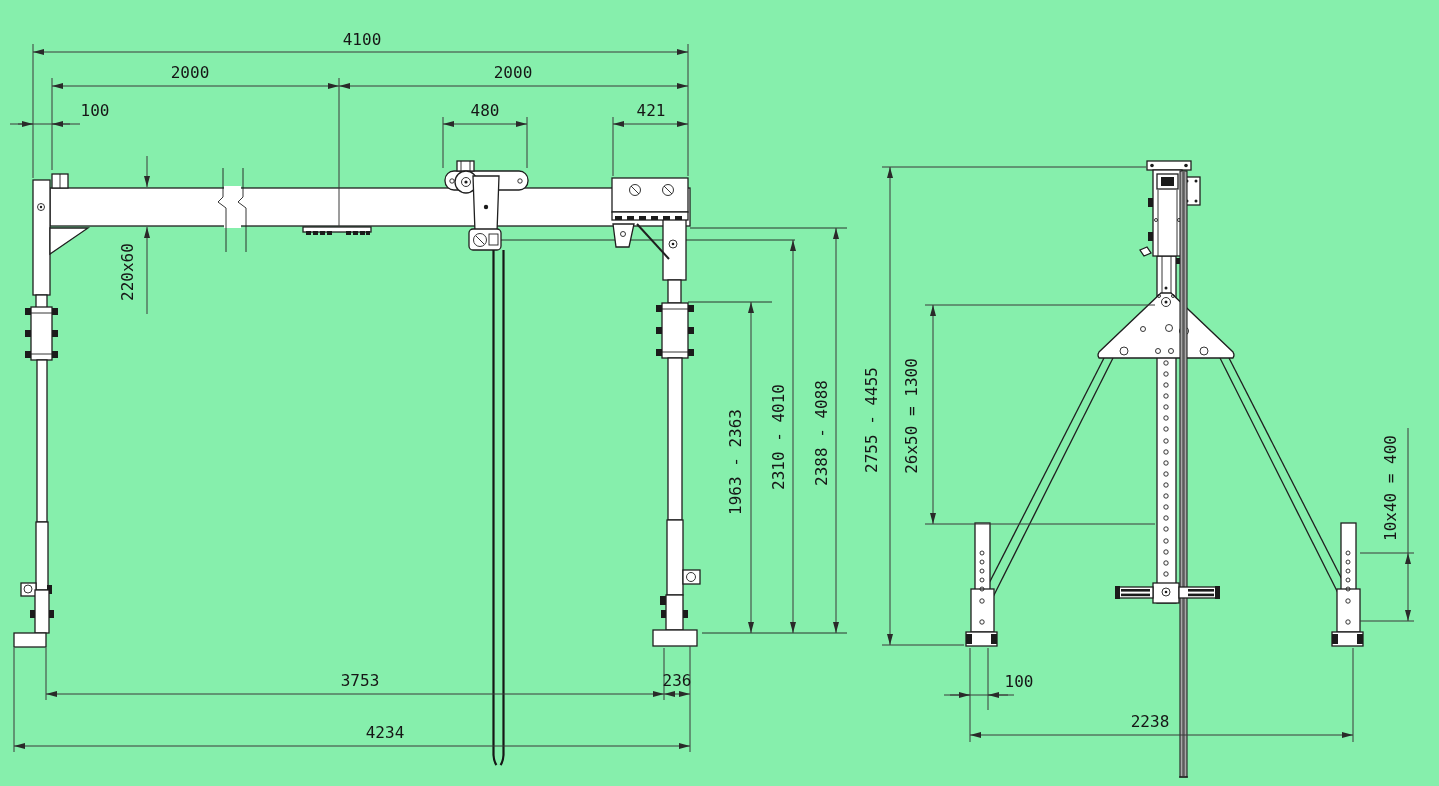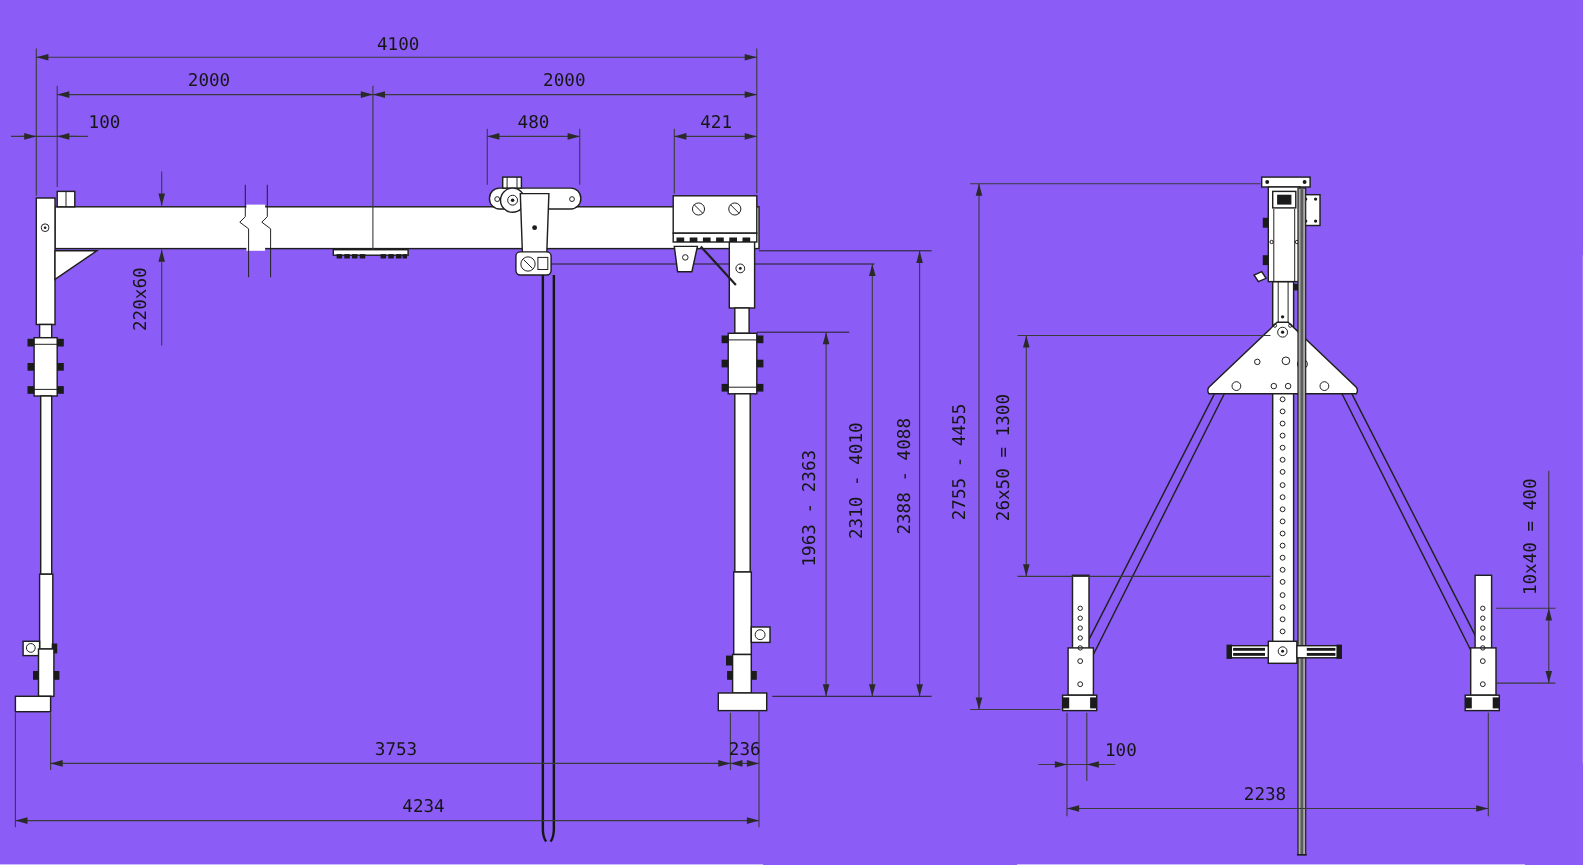--- a/index.html
+++ b/index.html
@@ -1,16 +1,16 @@
 <!DOCTYPE html>
 <html><head>
 <meta charset="utf-8">
 <style>
   html,body{margin:0;padding:0;background:#ffffff;}
-  .page{width:1439px;height:786px;background:#8b5cf6;position:relative;overflow:hidden;
+  .page{width:1439px;height:786px;background:#86efac;position:relative;overflow:hidden;
         font-family:"DejaVu Sans Mono", monospace;}
   svg{display:block;}
   .geo{stroke:#1f1f1f;fill:none;stroke-width:1.3;}
   .geo2{stroke:#1f1f1f;fill:none;stroke-width:2;}
   .geo-f{fill:#ffffff;stroke:#1f1f1f;stroke-width:1.3;}
   .thin{stroke:#1f1f1f;fill:none;stroke-width:0.9;}
   .dk{fill:#1b1b1b;stroke:none;}
   .dim{stroke:#3a3a3a;fill:none;stroke-width:1;}
   .rope{stroke:#161616;fill:none;stroke-width:2.2;}
   .dimtxt{font:16px "DejaVu Sans Mono", monospace;fill:#161616;text-anchor:middle;}

